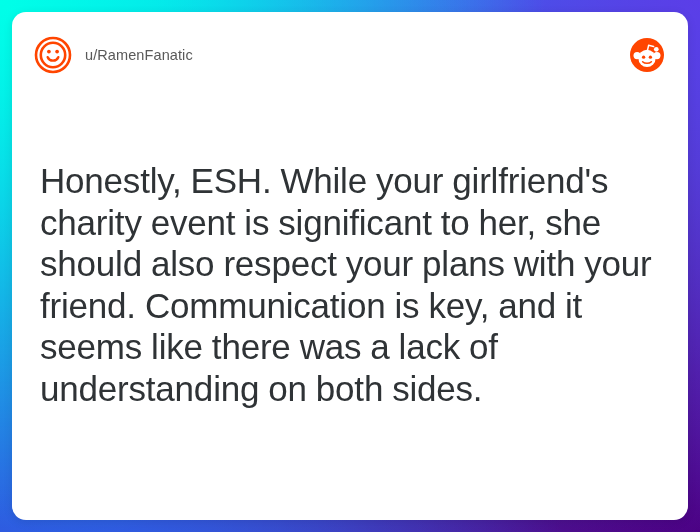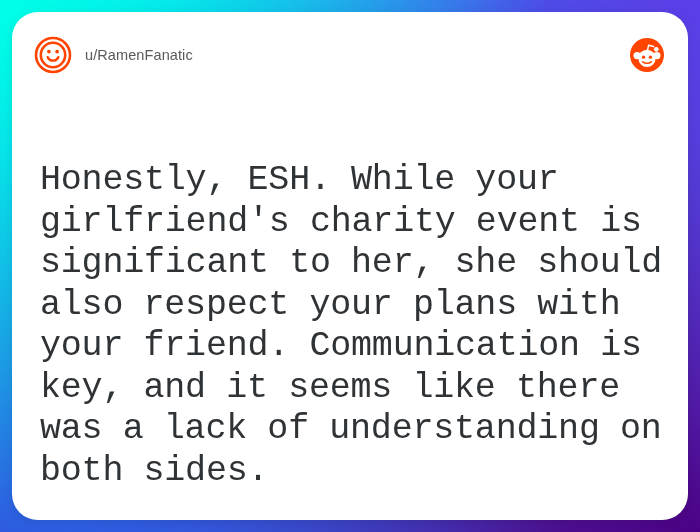--- a/index.html
+++ b/index.html
@@ -31,21 +31,21 @@
   }
 
   
   #card {
     position: absolute;
     left: 12px;
     top: 12px;
     width: 676px;
     height: 508px;
     background: #ffffff;
-    border-radius: 26px;
+    border-radius: 14px;
     box-shadow: 0 2px 10px rgba(0,0,0,0.10);
     overflow: hidden;
   }
 
   
   .card-header {
     position: absolute;
     left: 0; top: 0;
     width: 100%;
     height: 86px;
@@ -83,21 +83,20 @@
     position: absolute;
     left: 28px;
     top: 148px;
     width: 628px;
     font-size: 35px;
     line-height: 41.5px;
     color: #2f3336;
     letter-spacing: -0.2px;
     font-weight: 400;
     word-spacing: -0.5px;
-    font-family: Liberation Mono, monospace;
   }
 </style>
 </head>
 <body>
 
 <div id="backdrop"></div>
 
 <div id="card">
 
   <div class="card-header">

